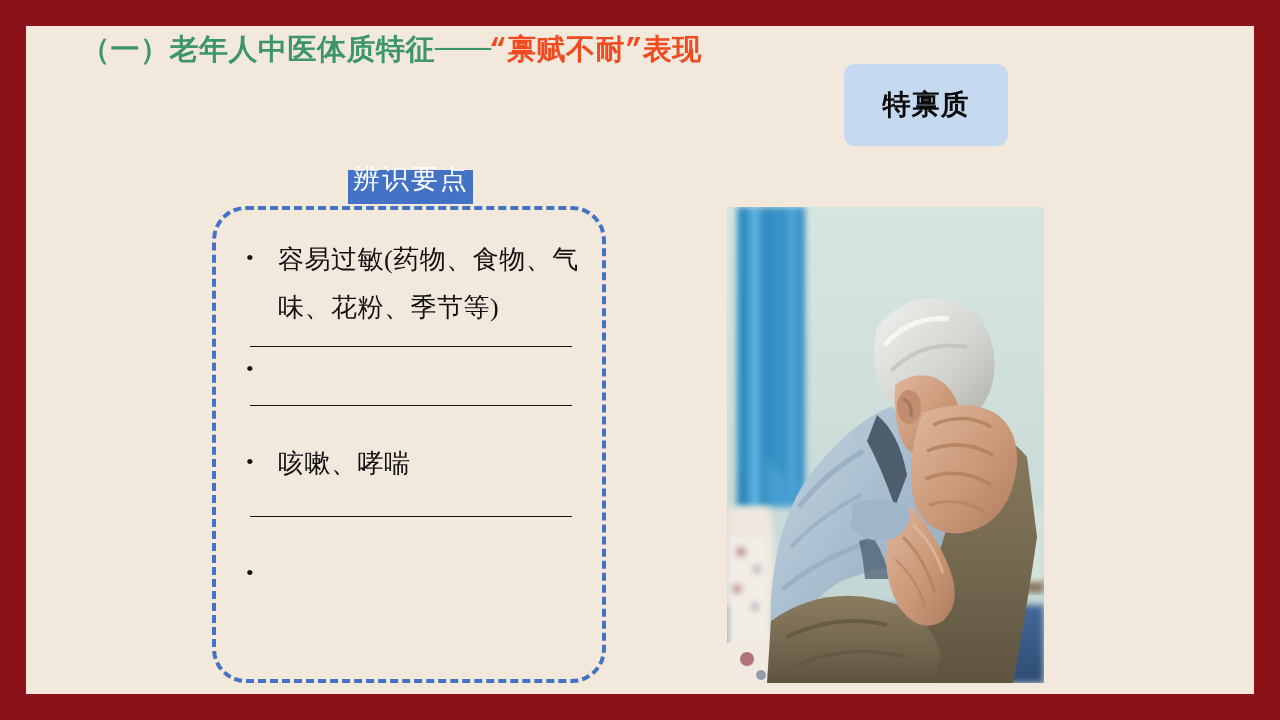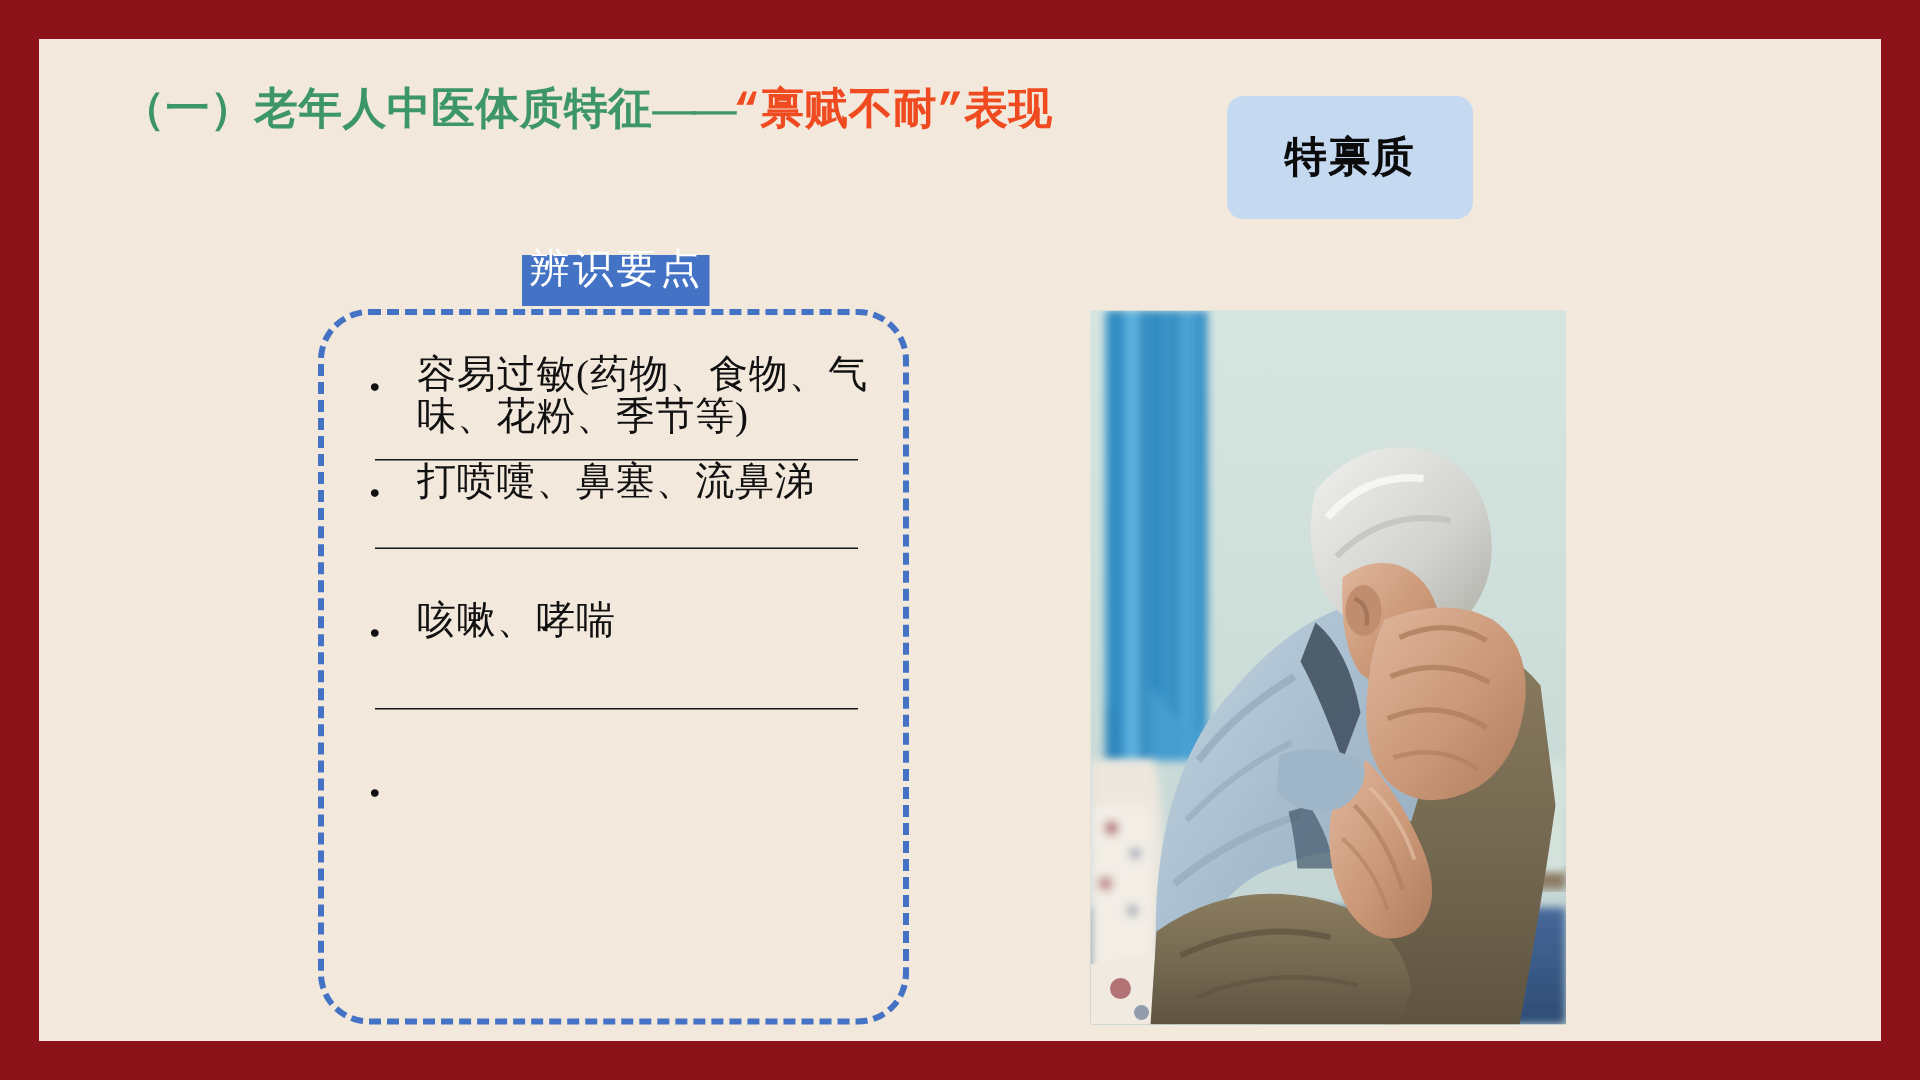--- a/index.html
+++ b/index.html
@@ -16,36 +16,36 @@
   }
   #slide-canvas{
     position:absolute;
     left:26px; top:26px;
     width:1228px; height:668px;
     background:#F3E8DC;
   }
 
   
   #title-row{
-    position:absolute; left:55px; top:16px;
+    position:absolute; left:55px; top:4px;
     width:1000px; height:62px;
-    display:flex; align-items:center;
+    display:flex; 
   }
   .title-text{
     font-family:"Liberation Serif", serif;
     font-size:29px; font-weight:bold;
     letter-spacing:.5px; white-space:nowrap;
   }
   .t-green{ color:#3C9667; }
   .t-dash { color:#3C9667; letter-spacing:-2px; }
   .t-red  { color:#F04B20;font-family:Liberation Mono, monospace; }
 
   
   #badge{
-    position:absolute; left:792px; top:38px;
+    position:absolute; left:818px; top:38px;
     width:164px; height:82px;
     background:#C5D9F1;
     border-radius:11px;
     display:flex; align-items:center; justify-content:center;
   }
   #badge-label{
     font-family:"Liberation Serif", serif;
     font-size:28px; font-weight:bold; color:#0B0B0B;
     letter-spacing:1px;
   }
@@ -87,21 +87,21 @@
   }
   .point-bullet{
     flex:0 0 auto;
     width:32px;
     font-size:22px; line-height:44px; color:#111;
     font-family:"Liberation Serif", serif;
   }
   .point-text{
     flex:1 1 auto;
     font-family:"Liberation Serif", serif;
-    font-size:26px; line-height:28px; color:#111;
+    font-size:26px; line-height:48px; color:#111;
     letter-spacing:.5px;
   }
   .point-sep{
     height:1px; background:#141414;
     margin:0 16px 0 18px;
   }
   .sp-a{ height:14px; }
   .sp-b{ height:34px; }
   .sp-c{ height:28px; }
 
@@ -140,21 +140,20 @@
           <span class="point-bullet">•</span>
           <span class="point-text">容易过敏(药物、食物、气味、花粉、季节等)</span>
         </div>
       </div>
       <div class="sp-a"></div>
       <div class="point-sep"></div>
 
       <div class="point-item">
         <div class="point-row">
           <span class="point-bullet">•</span>
-          <span class="point-text">打喷嚏、鼻塞、流鼻涕</span>
         </div>
       </div>
       <div class="sp-a"></div>
       <div class="point-sep"></div>
 
       <div class="sp-b"></div>
       <div class="point-item">
         <div class="point-row">
           <span class="point-bullet">•</span>
           <span class="point-text">咳嗽、哮喘</span>

